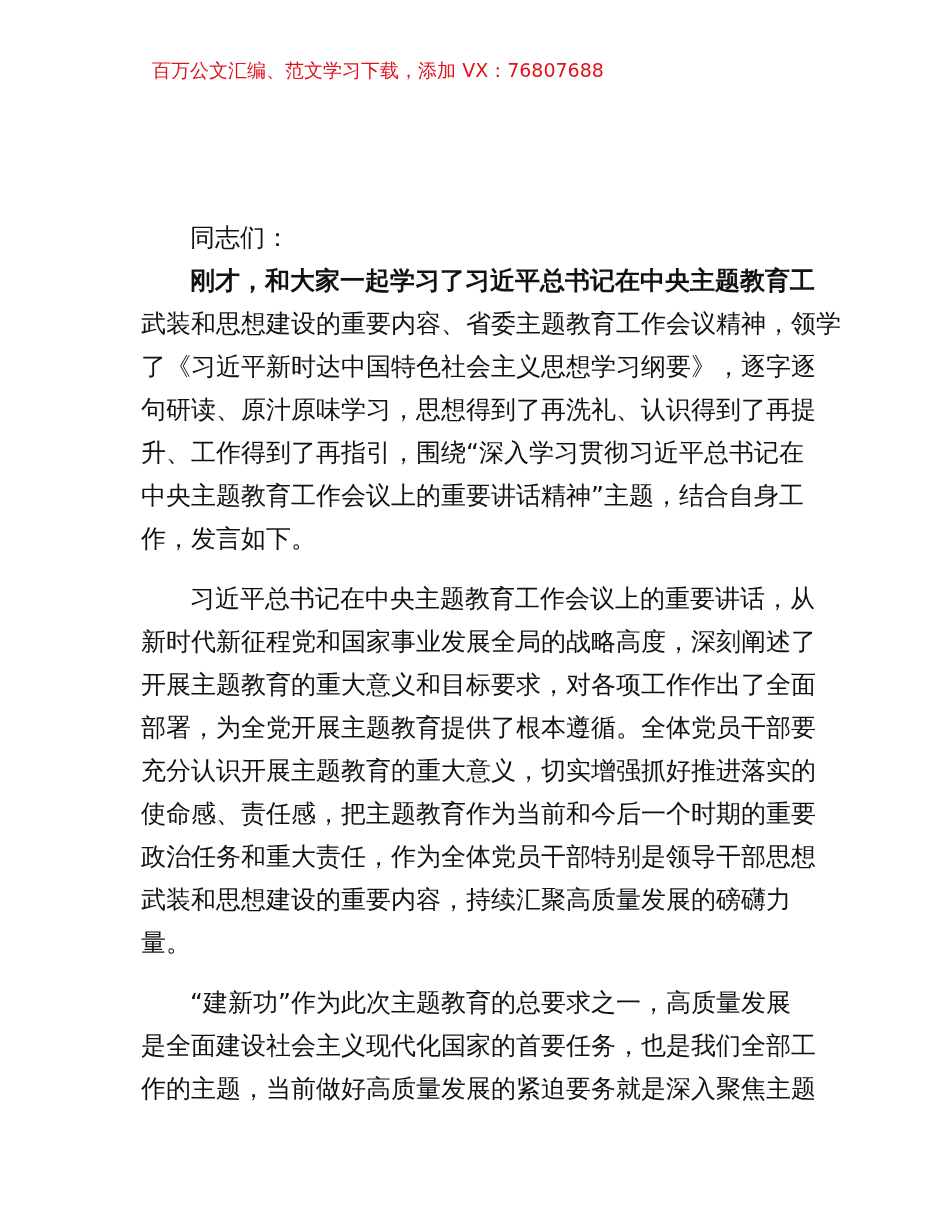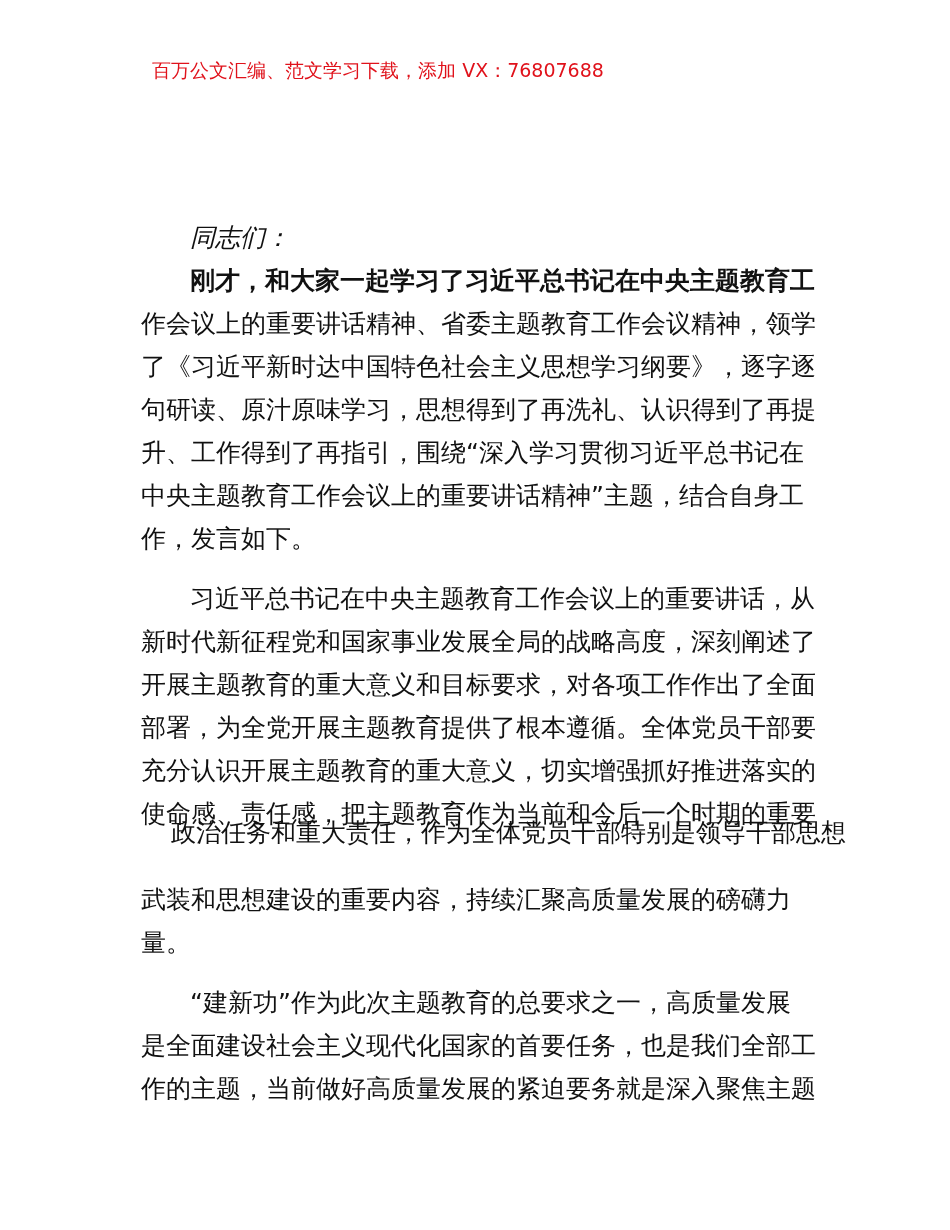--- a/index.html
+++ b/index.html
@@ -13,35 +13,35 @@
     .indent { left: 190px; }
   </style>
 </head>
 <body>
 
 <div class="header-note">百万公文汇编、范文学习下载，添加 VX：76807688</div>
 
 <div class="title">
 </div>
 
-<div class="line indent" style="top:221px;font-style:italic;">同志们：</div>
+<div class="line indent" style="top:221px;">同志们：</div>
 
 <div id="body-lines">
     <div class="line indent" style="top: 264px; font-weight: bold;">刚才，和大家一起学习了习近平总书记在中央主题教育工</div>
-    <div class="line" style="top: 307px;">作会议上的重要讲话精神、省委主题教育工作会议精神，领学</div>
+    <div class="line" style="top: 307px;">武装和思想建设的重要内容、省委主题教育工作会议精神，领学</div>
     <div class="line" style="top: 350px;">了《习近平新时达中国特色社会主义思想学习纲要》，逐字逐</div>
     <div class="line" style="top: 393px;">句研读、原汁原味学习，思想得到了再洗礼、认识得到了再提</div>
     <div class="line" style="top: 436px;">升、工作得到了再指引，围绕“深入学习贯彻习近平总书记在</div>
     <div class="line" style="top: 479px;">中央主题教育工作会议上的重要讲话精神”主题，结合自身工</div>
     <div class="line" style="top: 522px;">作，发言如下。</div>
     <div class="line indent" style="top: 582px;">习近平总书记在中央主题教育工作会议上的重要讲话，从</div>
     <div class="line" style="top: 625px;">新时代新征程党和国家事业发展全局的战略高度，深刻阐述了</div>
     <div class="line" style="top: 668px;">开展主题教育的重大意义和目标要求，对各项工作作出了全面</div>
     <div class="line" style="top: 711px;">部署，为全党开展主题教育提供了根本遵循。全体党员干部要</div>
     <div class="line" style="top: 754px;">充分认识开展主题教育的重大意义，切实增强抓好推进落实的</div>
     <div class="line" style="top: 797px;">使命感、责任感，把主题教育作为当前和今后一个时期的重要</div>
-    <div class="line" style="top: 816px; margin-left: 30px;">政治任务和重大责任，作为全体党员干部特别是领导干部思想</div>
+    <div class="line" style="top: 840px;">政治任务和重大责任，作为全体党员干部特别是领导干部思想</div>
     <div class="line" style="top: 883px;">武装和思想建设的重要内容，持续汇聚高质量发展的磅礴力</div>
     <div class="line" style="top: 926px;">量。</div>
     <div class="line indent" style="top: 986px;">“建新功”作为此次主题教育的总要求之一，高质量发展</div>
     <div class="line" style="top: 1029px;">是全面建设社会主义现代化国家的首要任务，也是我们全部工</div>
     <div class="line" style="top: 1072px;">作的主题，当前做好高质量发展的紧迫要务就是深入聚焦主题</div>
   </div>
 
 </body></html>

